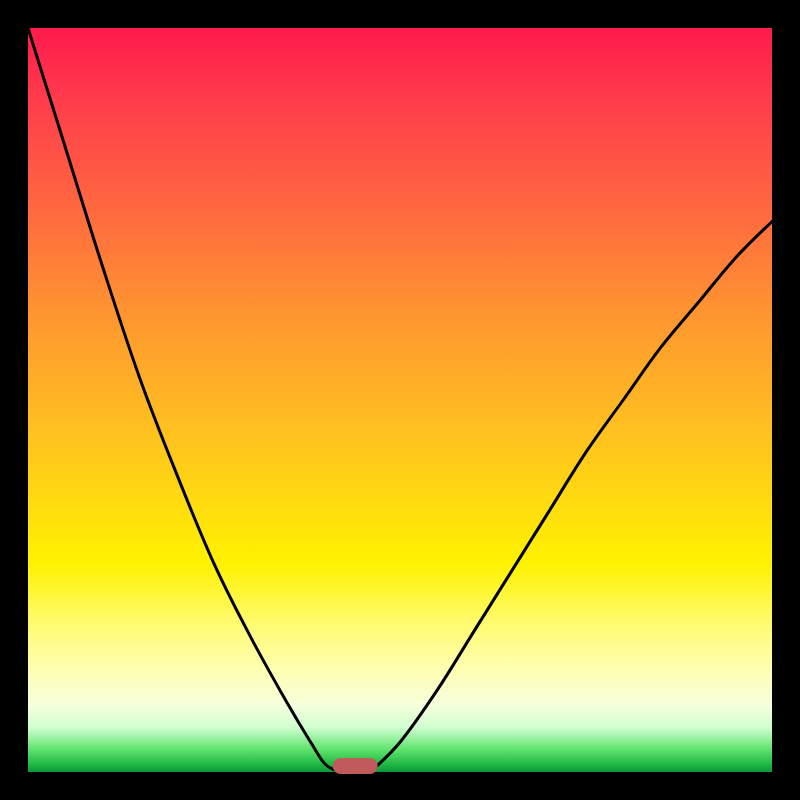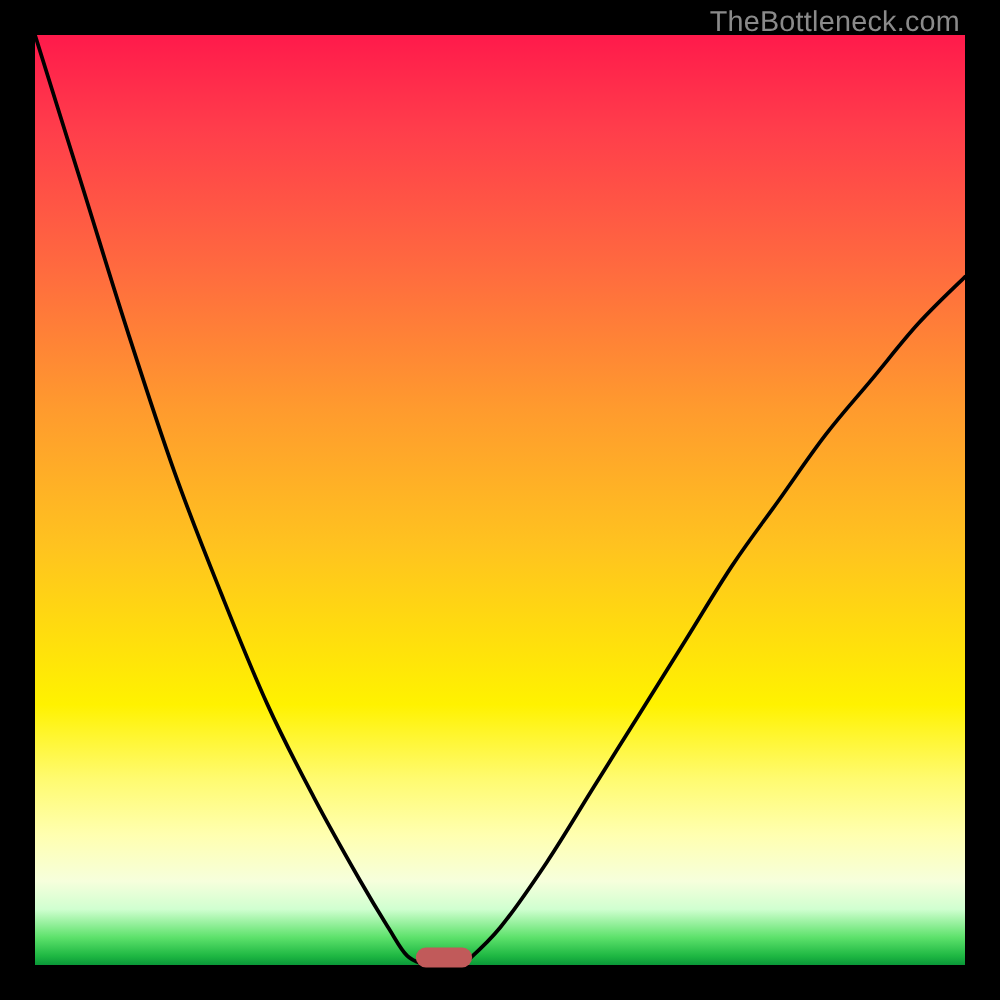--- a/index.html
+++ b/index.html
@@ -71,14 +71,13 @@
 <body>
 
 <div class="frame">
   <div class="plot">
     <svg class="curve" viewBox="0 0 744 744" preserveAspectRatio="none">
       <path id="path-left" fill="none" stroke="#000" stroke-width="3" stroke-linecap="round" d="M 0 0 C 6.696000000000001 21.427200000000013, 23.808 76.18560000000008, 37.2 119.04000000000008 C 50.592000000000006 161.89440000000008, 61.00800000000001 196.5648, 74.4 238.07999999999998 C 87.792 279.5952, 98.208 312.18240000000003, 111.6 349.68 C 124.99199999999999 387.1776, 135.40800000000002 412.91999999999996, 148.8 446.4 C 162.192 479.88, 172.608 506.21759999999995, 186 535.68 C 199.392 565.1424, 209.808 584.6352, 223.2 610.08 C 236.59199999999998 635.5248, 249.68639999999996 658.2912, 260.4 677.04 C 271.11359999999996 695.7887999999999, 276.024 703.5264, 282.72 714.24 C 289.41600000000005 724.9536, 292.24320000000006 731.2031999999999, 297.6 736.56 C 302.9568 741.9168, 309.80159999999995 742.6608, 312.47999999999996 744"></path>
       <path id="path-right" fill="none" stroke="#000" stroke-width="3" stroke-linecap="round" d="M 342.24 744 C 347.59680000000003 738.6432, 359.9472 728.9712000000001, 372 714.24 C 384.0528 699.5088, 395.80800000000005 682.2479999999999, 409.20000000000005 662.16 C 422.59200000000004 642.072, 433.008 624.0672, 446.4 602.64 C 459.792 581.2128, 470.208 564.5472, 483.6 543.12 C 496.992 521.6928, 507.40799999999996 505.02720000000005, 520.8 483.6 C 534.192 462.1728, 544.608 444.168, 558 424.08 C 571.392 403.99199999999996, 581.808 390.7488, 595.2 372 C 608.5920000000001 353.2512, 619.008 337.3296, 632.4 319.92 C 645.7919999999999 302.5104, 656.2080000000001 291.3504, 669.6 275.28 C 682.992 259.20959999999997, 693.4079999999999 245.37119999999996, 706.8 230.64 C 720.192 215.9088, 737.304 200.13600000000005, 744 193.44000000000005"></path>
     </svg>
     <div id="marker" class="marker" style="left: 327.36px; top: 738px; width: 44.64px;"></div>
   </div>
-  <div class="watermark">TheBottleneck.com</div>
 </div>
 
 </body></html>

